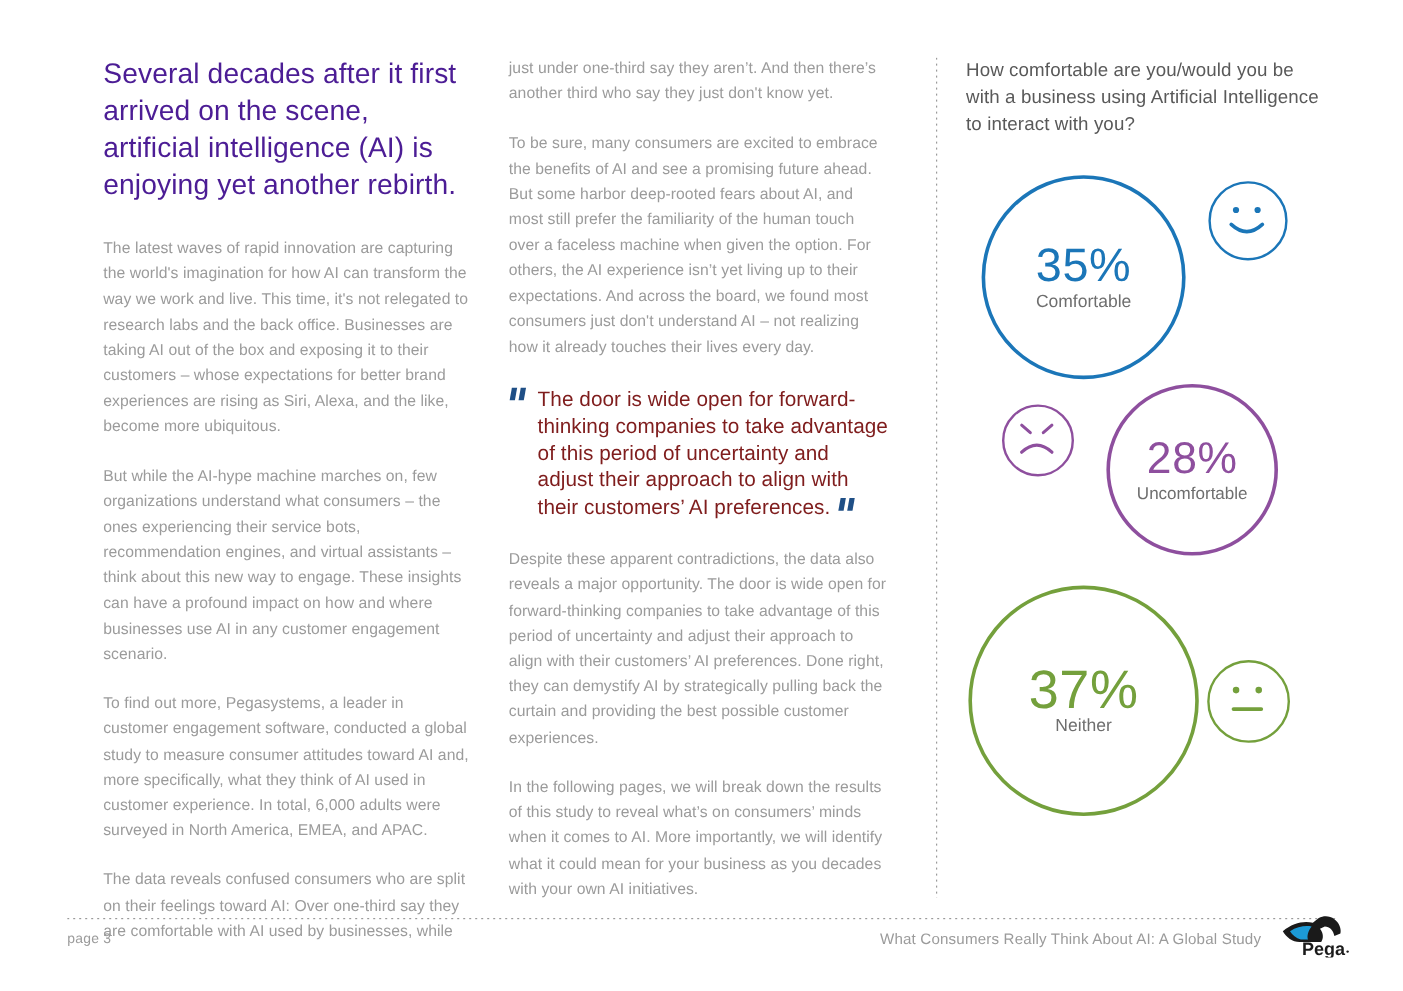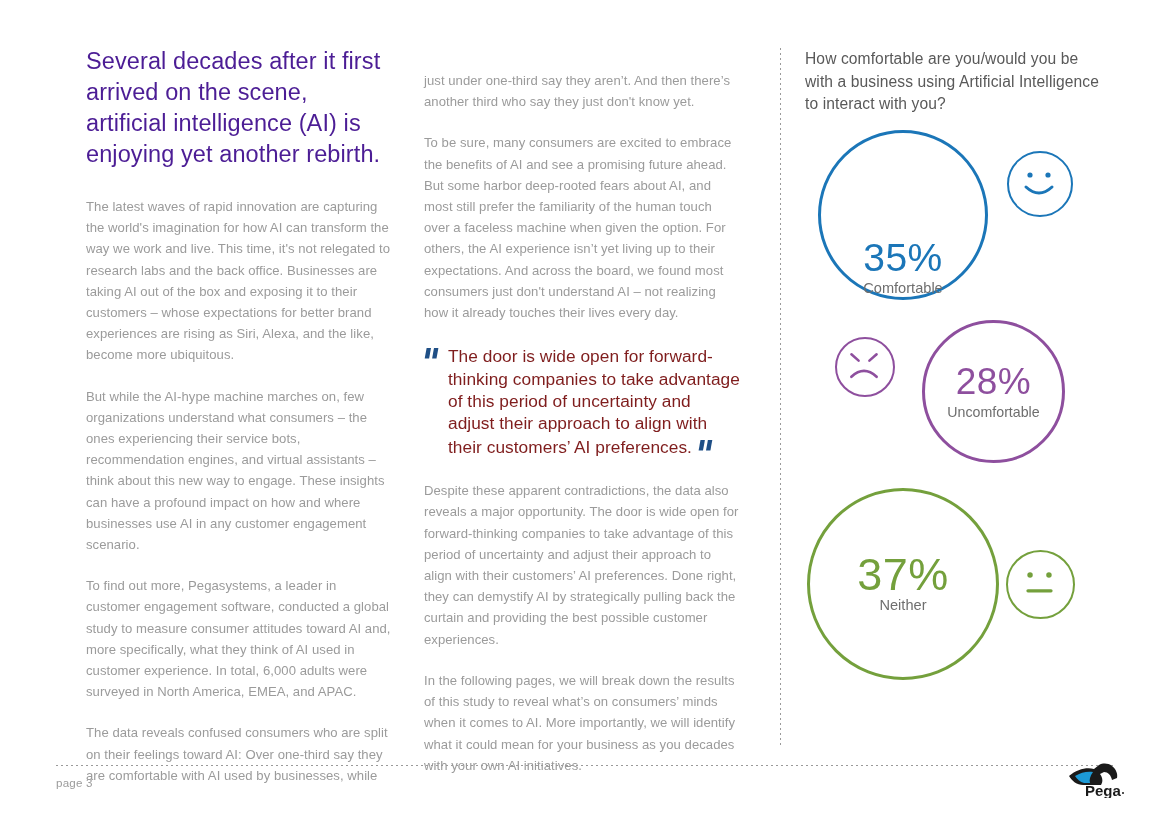--- a/index.html
+++ b/index.html
@@ -20,21 +20,21 @@
     inset: 0;
     background: #ffffff;
   }
 
   
   .col {
     position: absolute;
     top: 46px;
   }
   .col-1 { left: 86px;  width: 305px; }
-  .col-2 { left: 424px; width: 316px; margin-top: 24px; }
+  .col-2 { left: 424px; width: 316px; }
 
   .lede {
     font-size: 23.5px;
     line-height: 31px;
     color: #4c1d95;
     font-weight: 400;
     letter-spacing: .1px;
     margin: 0 0 26px 0;
   }
 
@@ -139,24 +139,23 @@
 
   .face {
     position: absolute;
     border-radius: 50%;
     box-sizing: border-box;
   }
   .face svg { display: block; }
 
   
   .stat-comfortable .bubble {
-    left: 18px; top: 0px;
+    left: 18px; top: 16px;
     width: 170px; height: 170px;
     border: 3.2px solid #1b76b8;
-    justify-content: flex-end;
   }
   .stat-comfortable .bubble .pct { color: #1b76b8; }
   .stat-comfortable .face {
     left: 207px; top: 21px;
     width: 66px; height: 66px;
     border: 2.8px solid #1b76b8;
   }
 
   
   .stat-uncomfortable .bubble {
@@ -303,20 +302,21 @@
           <circle cx="39" cy="22" r="2.6" fill="#74a03c"></circle>
           <path d="M19 37 L41 37" stroke="#74a03c" stroke-width="3" fill="none" stroke-linecap="round"></path>
         </svg>
       </div>
     </div>
 
   </div>
 
   <div class="footer-rule"></div>
   <div class="footer-left">page 3</div>
+  <div class="footer-right">What Consumers Really Think About AI: A Global Study</div>
   <div class="logo">
     <svg width="62" height="36" viewBox="0 0 62 36" aria-hidden="true">
       <path d="M2 14 C10 7 20 5 27 7 L32 3 C36 1 41 1 45 4 C49 7 51 12 50 16 L45 18 C44 13 41 10 37 10 L33 12 C36 16 36 20 34 23 L16 23 C10 23 5 19 2 14 Z" fill="#1a1a1a"></path>
       <path d="M8 14 C14 10 21 9 26 10 C23 14 22 18 23 21 L17 21 C13 20 10 17 8 14 Z" fill="#1c9ad6"></path>
       <g fill="#1a1a1a" font-family="Liberation Sans, sans-serif" font-weight="bold" font-size="15">
         <text x="18" y="34">Pega</text>
       </g>
       <circle cx="56" cy="31" r="1" fill="#1a1a1a"></circle>
     </svg>
   </div>

